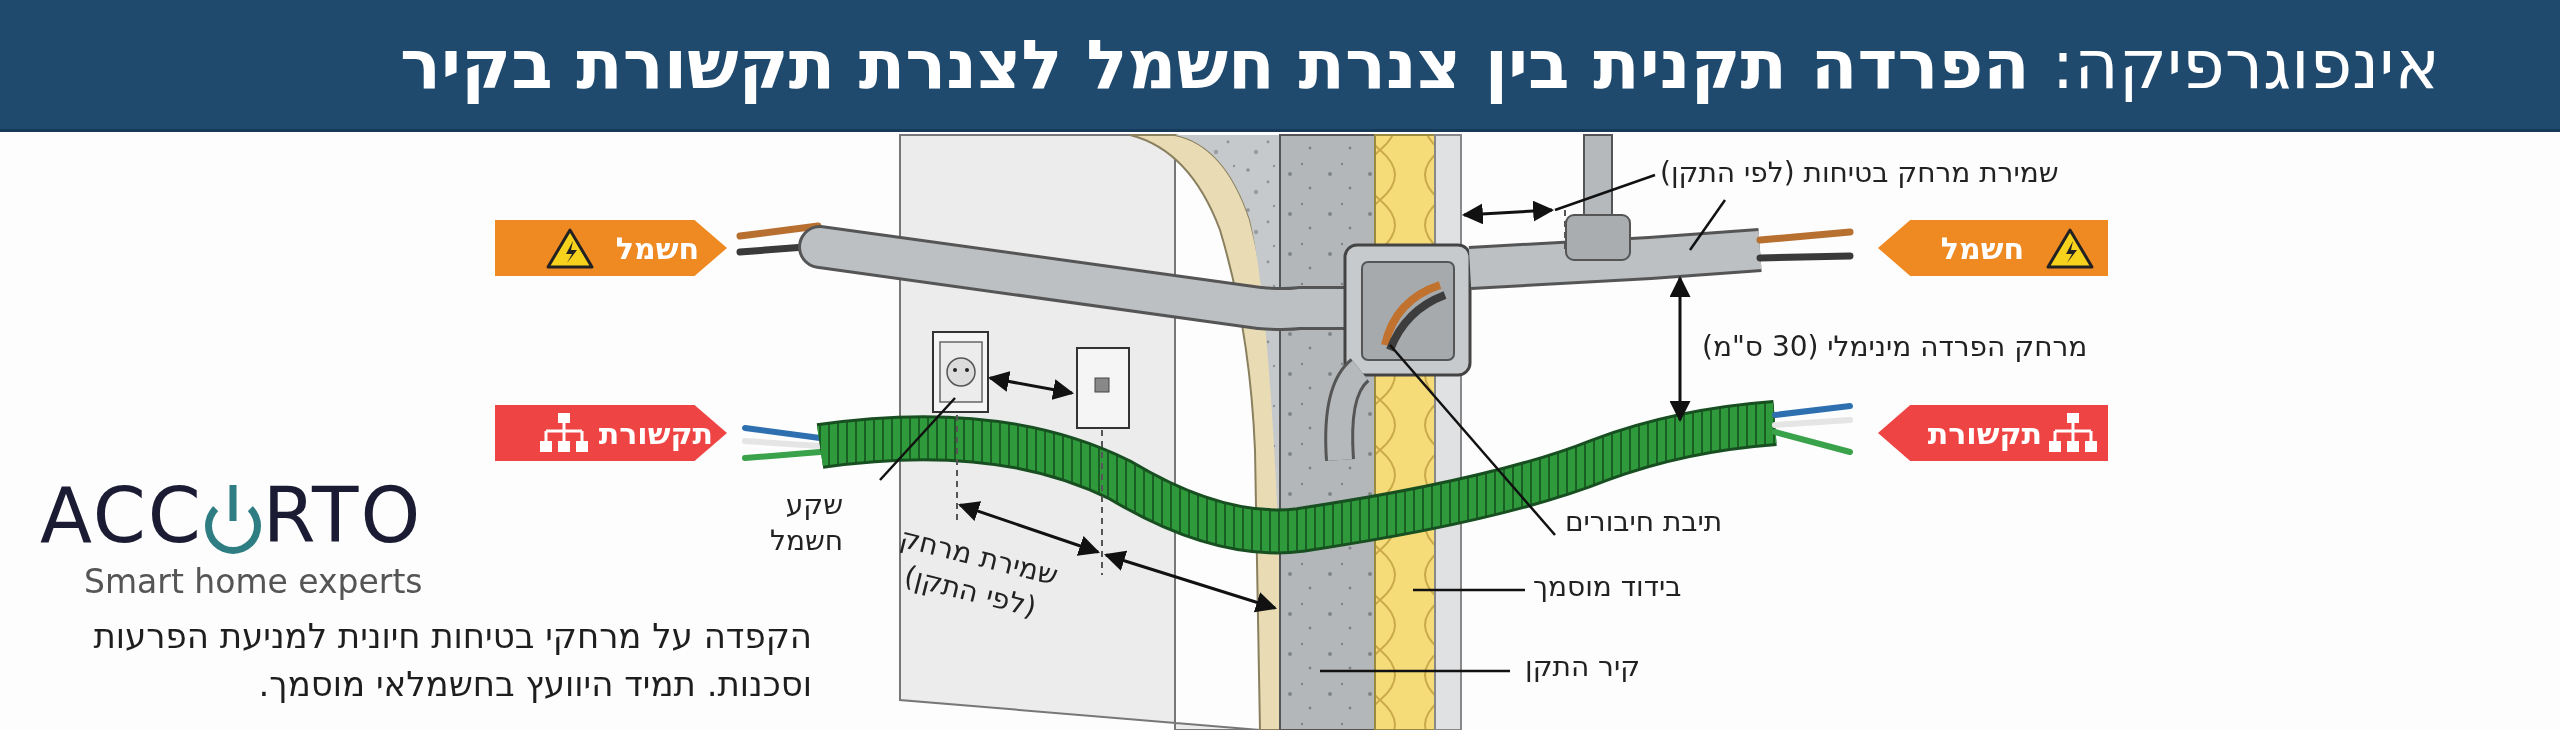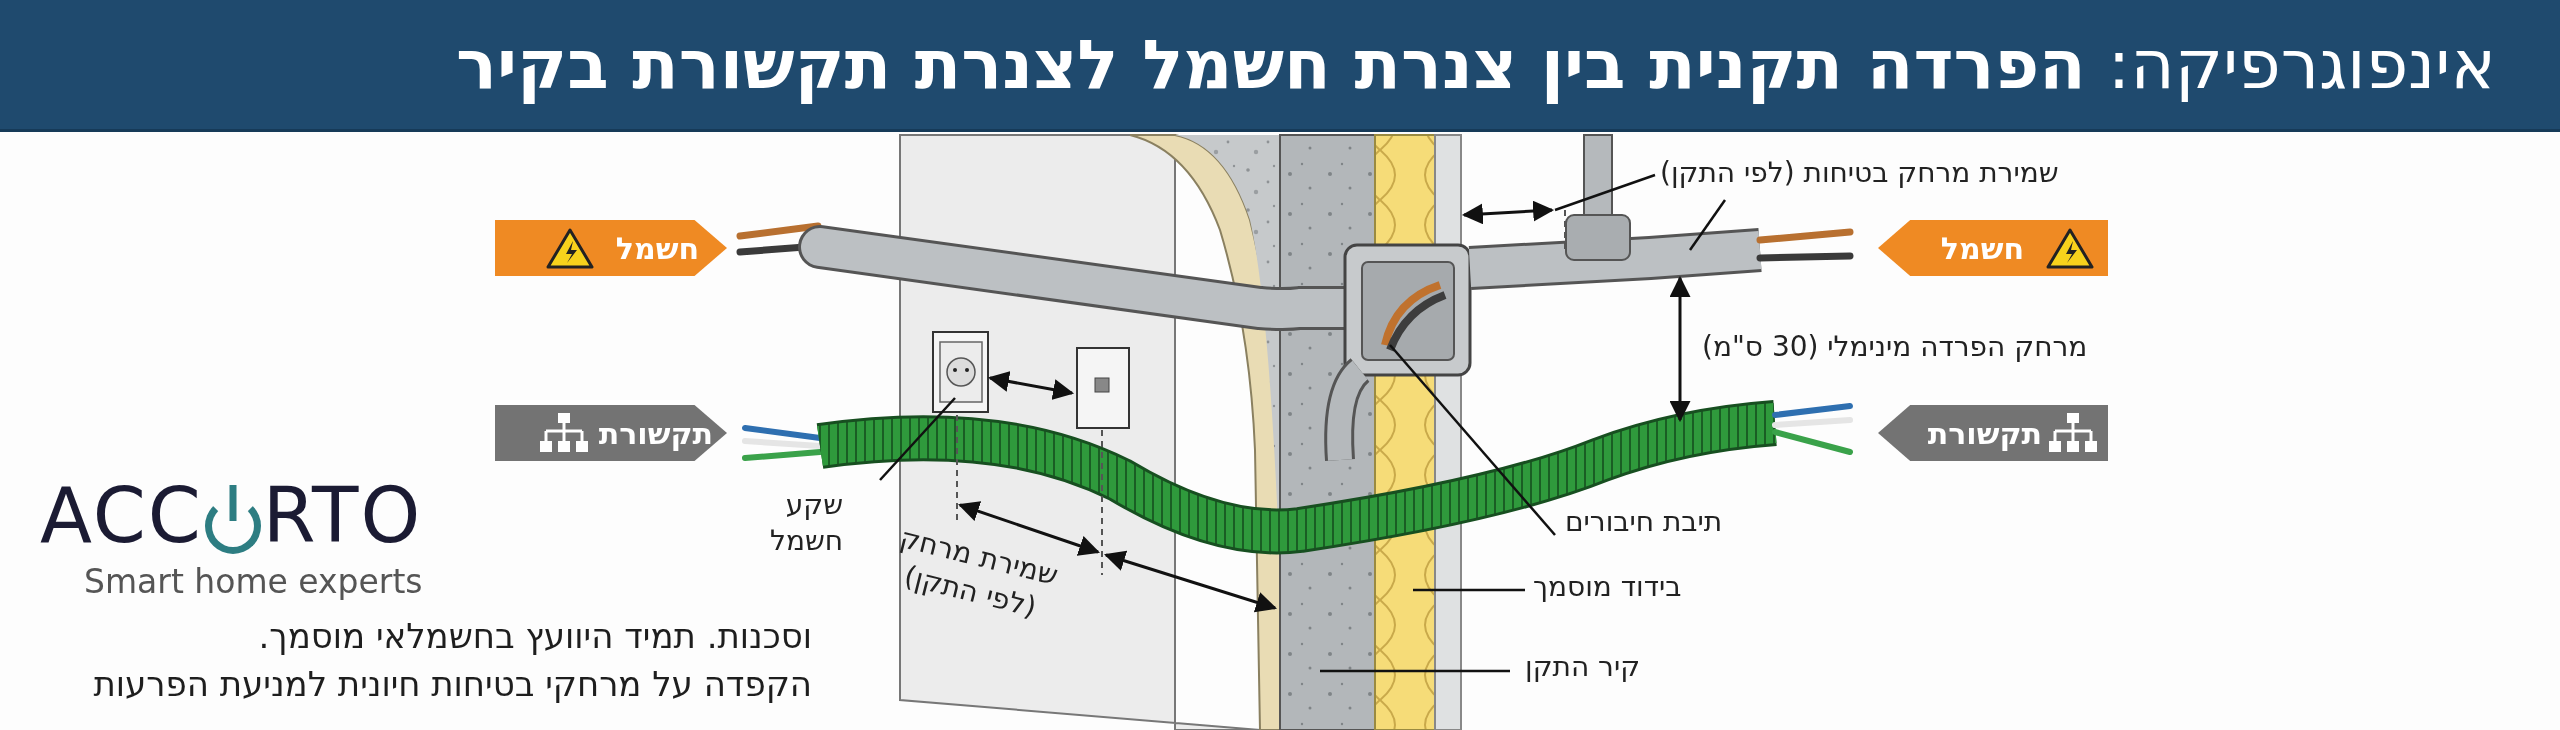--- a/index.html
+++ b/index.html
@@ -1,27 +1,27 @@
 <!DOCTYPE html>
 <html><head>
 <meta charset="utf-8">
 <style>
   html,body{margin:0;padding:0;}
   body{width:2560px;height:730px;overflow:hidden;background:#fdfdfd;font-family:"DejaVu Sans","Liberation Sans",sans-serif;position:relative;}
-  .header{position:absolute;left:0;top:0;width:2560px;height:132px;background:#1f4a6e;border-bottom:3px solid #163a58;display:flex;align-items:center;justify-content:flex-end;box-sizing:border-box;padding-right:64px;}
+  .header{position:absolute;left:0;top:0;width:2560px;height:132px;background:#1f4a6e;border-bottom:3px solid #163a58;display:flex;align-items:center;justify-content:flex-end;box-sizing:border-box;padding-right:120px;}
   .header-title{direction:rtl;color:#fff;font-size:68px;line-height:1;white-space:nowrap;font-family:"DejaVu Sans","Liberation Sans",sans-serif;}
   .header-title .light{font-weight:normal;}
   .header-title .bold{font-weight:bold;}
   svg.diagram{position:absolute;left:0;top:0;}
   .tag{position:absolute;height:56px;display:flex;align-items:center;color:#fff;font-weight:bold;font-size:30px;direction:rtl;font-family:"DejaVu Sans","Liberation Sans",sans-serif;}
   .tag .txt{white-space:nowrap;}
   .tag-left{clip-path:polygon(0 0,86% 0,100% 50%,86% 100%,0 100%);justify-content:flex-start;padding-right:0;}
   .tag-right{clip-path:polygon(14% 0,100% 0,100% 100%,14% 100%,0 50%);}
   .orange{background:#ef8a23;}
-  .blue{background:#737373;}
+  .blue{background:#ef4444;}
   .lbl{position:absolute;direction:rtl;color:#222;font-size:28px;white-space:nowrap;font-family:"DejaVu Sans","Liberation Sans",sans-serif;}
   .logo{position:absolute;left:40px;top:478px;}
   .logo-main{font-size:76px;letter-spacing:2px;color:#1b1b33;font-family:"DejaVu Sans","Liberation Sans",sans-serif;font-weight:normal;line-height:1;display:flex;align-items:flex-end;}
   .logo-o{display:inline-block;width:56px;height:56px;border:7px solid #2d7d82;border-radius:50%;border-top-color:transparent;position:relative;box-sizing:border-box;margin:0 2px;}
   .logo-o::after{content:"";position:absolute;left:50%;top:-20px;width:7px;height:36px;background:#2d7d82;transform:translateX(-50%);}
   .logo-sub{font-size:33px;color:#555;margin-top:8px;margin-left:44px;font-family:"DejaVu Sans","Liberation Sans",sans-serif;}
   .note{position:absolute;left:52px;top:612px;width:760px;direction:rtl;text-align:right;font-size:34px;line-height:48px;color:#1e1e1e;font-family:"DejaVu Sans","Liberation Sans",sans-serif;}
 </style>
 </head>
 <body>
@@ -193,15 +193,15 @@
 <div class="logo">
   <div class="logo-main">
     <span>ACC</span>
     <span class="logo-o"></span>
     <span>RTO</span>
   </div>
   <div class="logo-sub">Smart home experts</div>
 </div>
 
 <div class="note">
+  <div>הקפדה על מרחקי בטיחות חיונית למניעת הפרעות</div>
   <div>וסכנות. תמיד היוועץ בחשמלאי מוסמך.</div>
-  <div>הקפדה על מרחקי בטיחות חיונית למניעת הפרעות</div>
 </div>
 
 </body></html>

